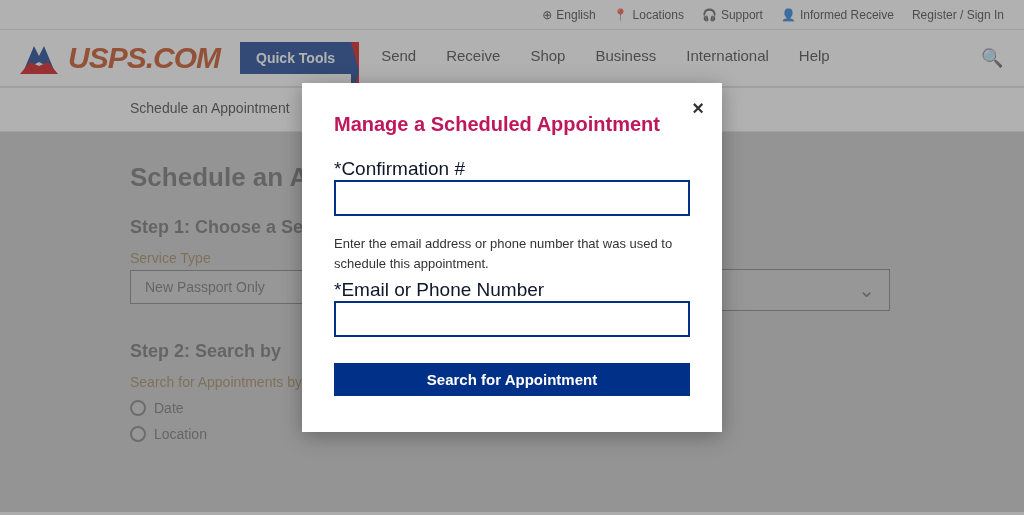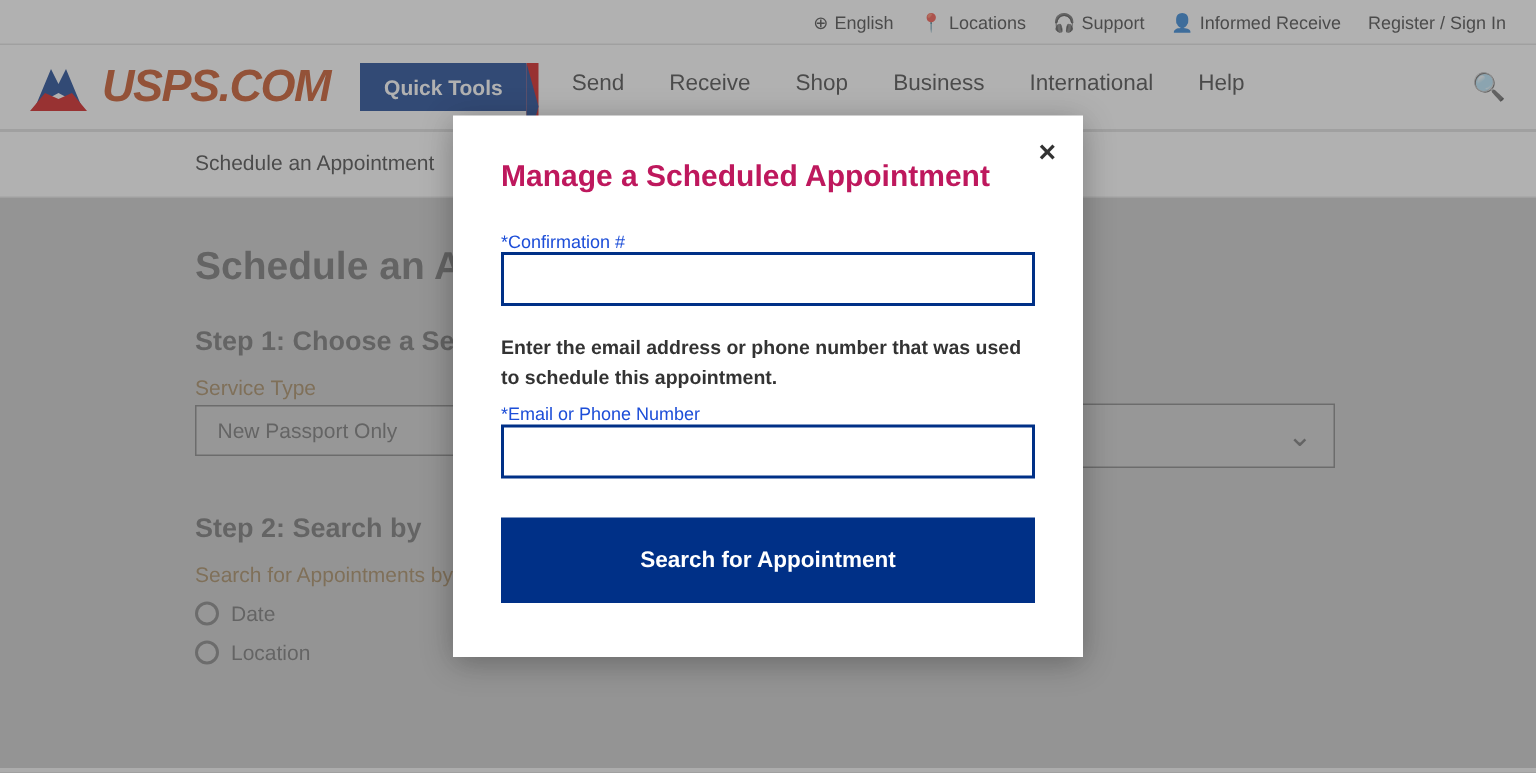--- a/index.html
+++ b/index.html
@@ -242,46 +242,45 @@
       border: none;
       font-weight: bold;
     }
     .modal-title {
       font-size: 20px;
       font-weight: bold;
       color: #be185d;
       margin-bottom: 22px;
     }
     .modal-field-label {
-      font-size: 12px;
-      color: #1d4ed8;
+      font-size: 19px;
+      color: #0f172a;
       margin-bottom: 6px;
     }
     .modal-input {
       width: 100%;
       border: 2px solid #003087;
       padding: 8px 10px;
       font-size: 14px;
       outline: none;
       margin-bottom: 18px;
     }
     .modal-help-text {
       font-size: 13px;
       color: #333;
       line-height: 1.5;
       margin-bottom: 6px;
-      font-weight: bold;
     }
     .modal-search-btn {
       display: block;
       width: 100%;
       background: #003087;
       color: #fff;
       border: none;
-      padding: 20px;
+      padding: 8px;
       font-size: 15px;
       font-weight: bold;
       cursor: pointer;
       text-align: center;
       margin-top: 8px;
     }
   </style>
 </head>
 <body>
 

